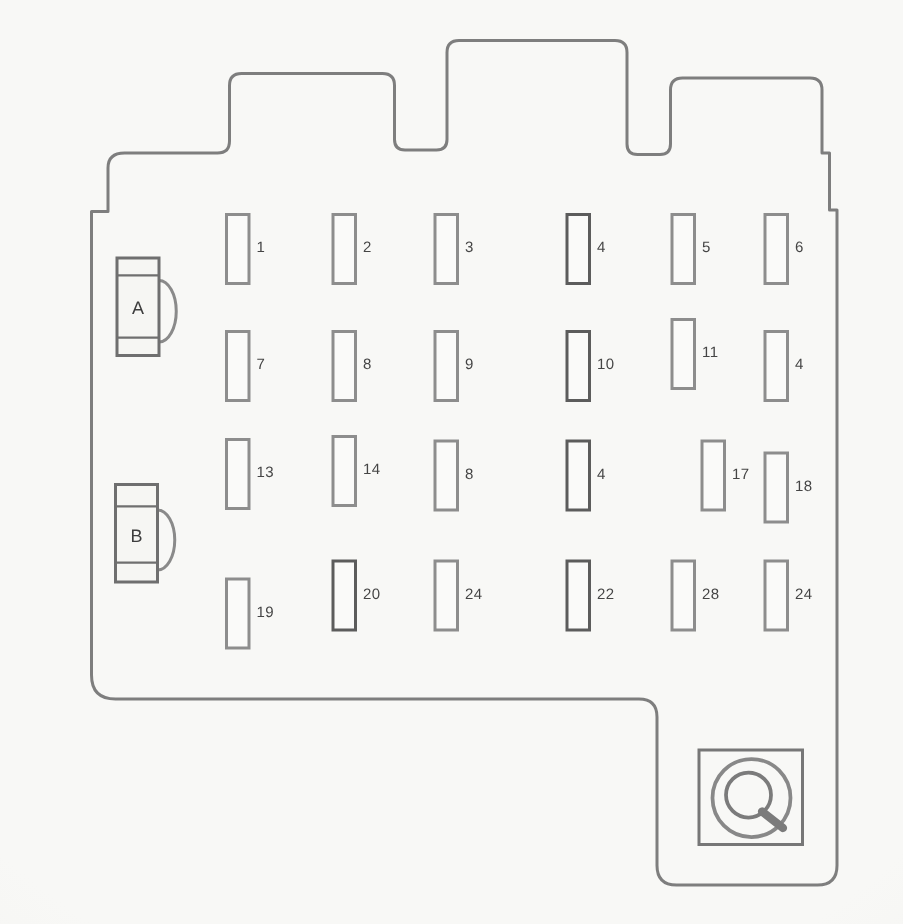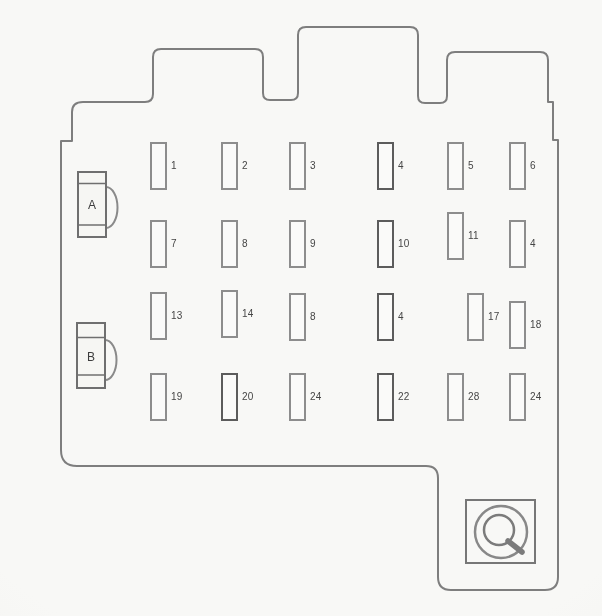--- a/index.html
+++ b/index.html
@@ -154,21 +154,21 @@
     </div>
   <div class="fuse" style="left:467px;top:293px">
       <div class="body"></div>
       <span class="num">17</span>
     </div>
   <div class="fuse" style="left:509px;top:301px">
       <div class="body"></div>
       <span class="num">18</span>
     </div>
 
-  <div class="fuse" style="left:150px;top:373px">
+  <div class="fuse" style="left:150px;top:385px">
       <div class="body"></div>
       <span class="num">19</span>
     </div>
   <div class="fuse dark" style="left:221px;top:373px">
       <div class="body"></div>
       <span class="num">20</span>
     </div>
   <div class="fuse" style="left:289px;top:373px">
       <div class="body"></div>
       <span class="num">24</span>

